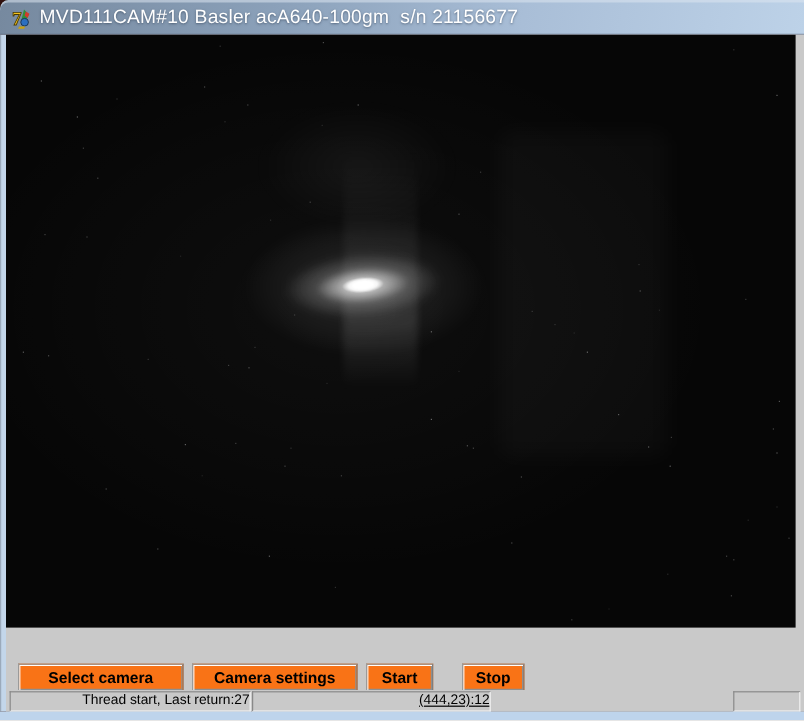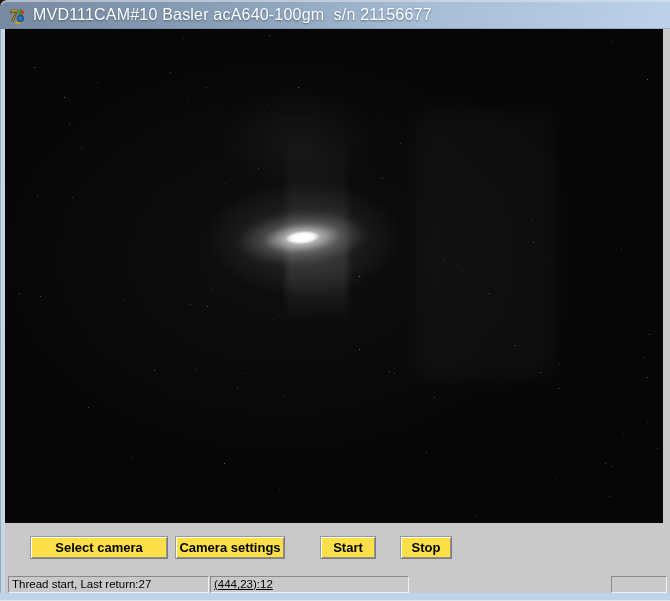--- a/index.html
+++ b/index.html
@@ -38,31 +38,31 @@
       background:radial-gradient(closest-side,rgba(255,255,255,.38),rgba(255,255,255,.12) 60%,transparent 80%);
       filter:blur(3px);transform:rotate(-4deg);}
   #camera-view .glow-halo{position:absolute;left:251px;top:192px;width:92px;height:34px;
       background:radial-gradient(closest-side,rgba(255,255,255,.8),rgba(255,255,255,.25) 60%,transparent 85%);
       filter:blur(2px);transform:rotate(-5deg);}
   #camera-view .glow-core{position:absolute;left:280px;top:202px;width:35px;height:13px;border-radius:50%;
       background:radial-gradient(closest-side,#ffffff 45%,rgba(255,255,255,.85) 68%,rgba(255,255,255,0) 100%);
       filter:blur(.5px);transform:rotate(-5deg);}
   .speck{position:absolute;width:1px;height:1px;background:#cfcfcf;}
   
-  .btn{position:absolute;top:507px;height:23px;background:#fde047;color:#000;
+  .btn{position:absolute;top:524px;height:23px;background:#f97316;color:#000;
       border:1px solid #7e7e7e;border-top-color:#9a9a9a;border-left-color:#9a9a9a;
       box-shadow:inset 1px 1px 0 #ffffff, inset -1px -1px 0 #8f8f8f;
       font-family:"Liberation Sans",sans-serif;font-weight:bold;font-size:13px;
-      display:flex;align-items:center;justify-content:center;cursor:default;padding:0;margin-left:15px;}
+      display:flex;align-items:center;justify-content:center;cursor:default;padding:0;}
   #btn-select{left:10px;width:138px;}
-  #btn-settings{left:155px;width:110px;}
+  #btn-settings{left:155px;width:138px;}
   #btn-start{left:300px;width:56px;}
   #btn-stop{left:380px;width:52px;}
   
-  #statusbar{position:absolute;left:0;right:0;top:546px;height:18px;background:#c9c9c9;}
+  #statusbar{position:absolute;left:0;right:0;top:546px;height:18px;background:#c9c9c9;text-align:right;}
   .spanel{position:absolute;top:1px;height:15px;background:#c9c9c9;
       border:1px solid;border-color:#898989 #f2f2f2 #f2f2f2 #898989;
       font-size:11.5px;color:#000;line-height:15px;padding-left:3px;overflow:hidden;white-space:nowrap;}
   #sp0{left:3px;width:196px;}
   #sp1{left:205px;width:194px;text-decoration:underline;}
   #sp2{left:405px;width:194px;}
   #sp3{left:606px;width:51px;}
 </style>
 </head>
 <body>

